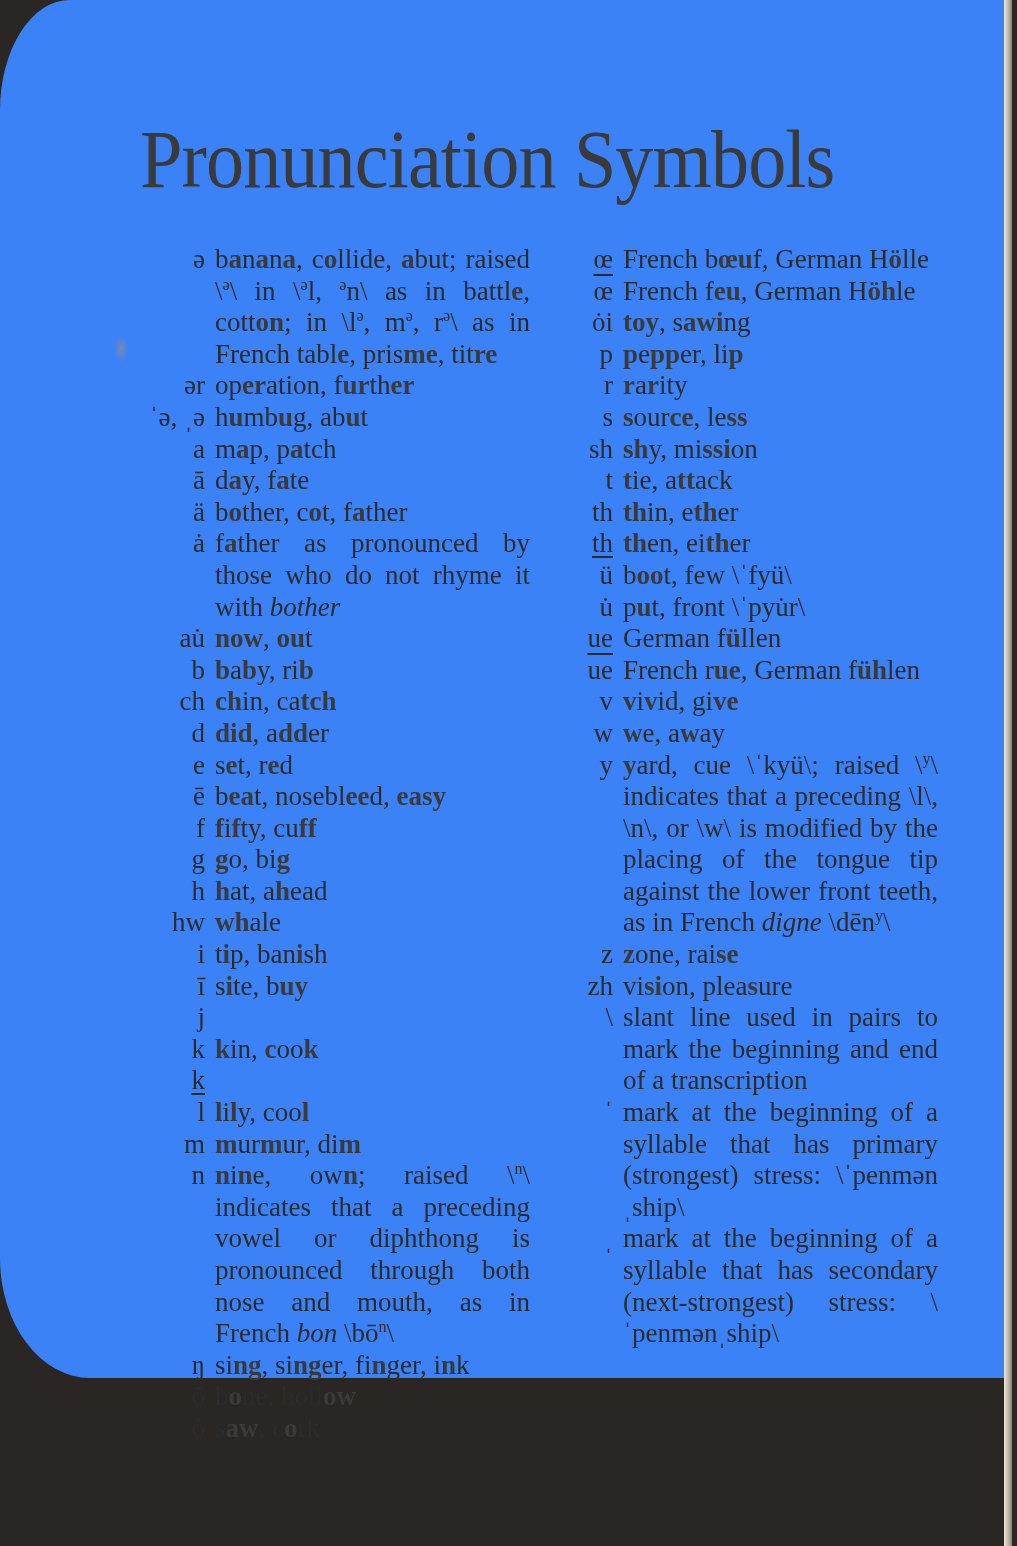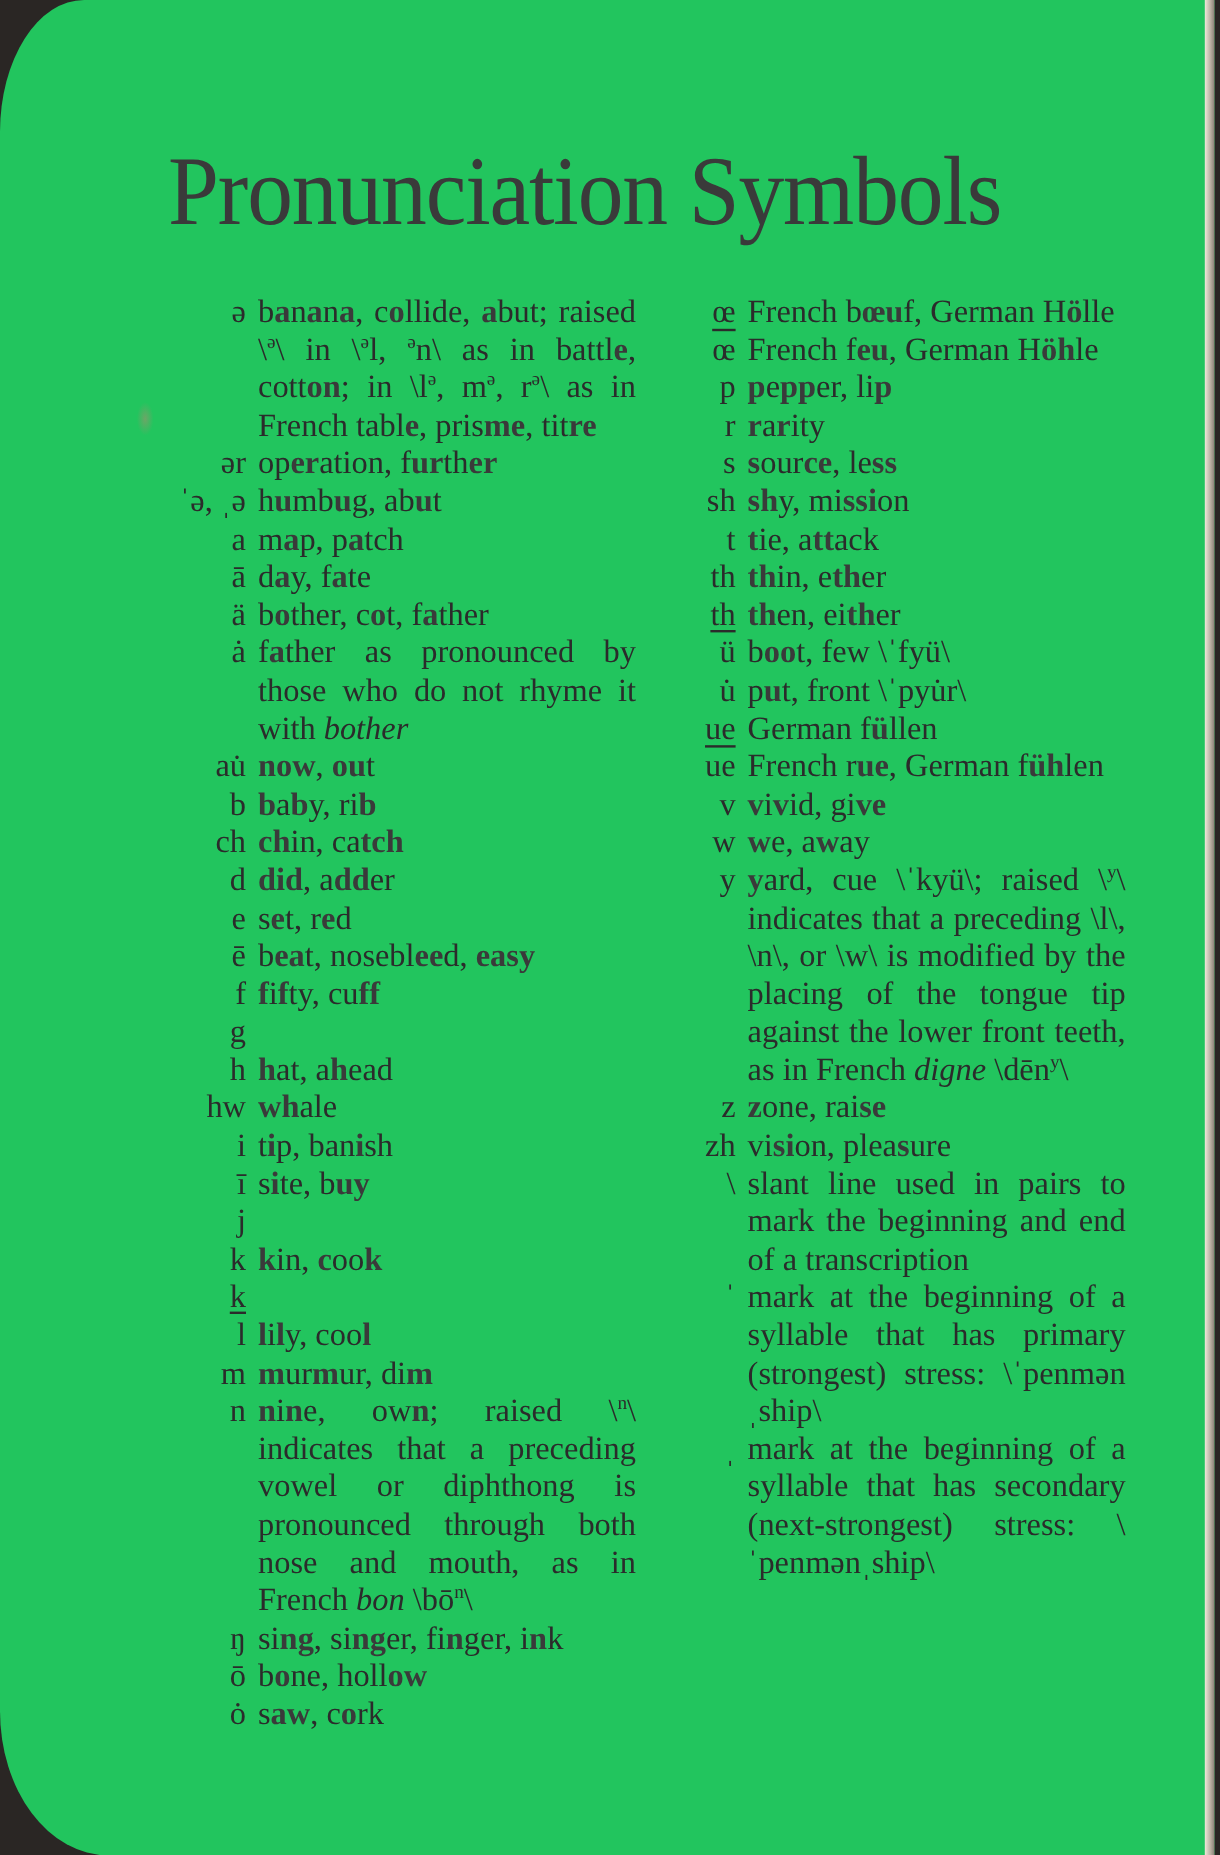--- a/index.html
+++ b/index.html
@@ -2,22 +2,22 @@
 <html><head>
 <meta charset="utf-8">
 <style>
   html, body { margin: 0; padding: 0; }
   body {
     width: 1017px; height: 1546px; position: relative; overflow: hidden;
     background: #2a2624;
     font-family: "Liberation Serif", "DejaVu Serif", serif;
   }
   .page {
-    position: absolute; left: 0; top: 0; width: 1012px; height: 1546px;
-    background: #22c55e;
+    position: absolute; left: 0; top: 0; width: 1012px; height: 1378px;
+    background: #3b82f6;
     border-top-left-radius: 70px 110px;
     border-bottom-left-radius: 90px 120px;
   }
   .page-edge {
     position: absolute; top: 0; right: 0; width: 8px; height: 1546px;
     background: linear-gradient(to right, #efe8da, #b9b0a2 60%, #8a8277);
   }
   .title {
     position: absolute; left: 140px; top: 112px;
     font-size: 82px; line-height: 96px; color: #3a3a3a;
@@ -108,20 +108,21 @@
       <div class="entry">
         <div class="sym"><span>ē</span></div>
         <div class="desc"><span>b</span><b>ea</b><span>t, nosebl</span><b>ee</b><span>d, </span><b>easy</b></div>
       </div>
       <div class="entry">
         <div class="sym"><span>f</span></div>
         <div class="desc"><b>f</b><span>i</span><b>f</b><span>ty, cu</span><b>ff</b></div>
       </div>
       <div class="entry">
         <div class="sym"><span>g</span></div>
+        <div class="desc"><b>g</b><span>o, bi</span><b>g</b></div>
       </div>
       <div class="entry">
         <div class="sym"><span>h</span></div>
         <div class="desc"><b>h</b><span>at, a</span><b>h</b><span>ead</span></div>
       </div>
       <div class="entry">
         <div class="sym"><span>hw</span></div>
         <div class="desc"><b>wh</b><span>ale</span></div>
       </div>
       <div class="entry">
@@ -168,20 +169,24 @@
       </div>
     </div>
   <div class="col col-right">
       <div class="entry">
         <div class="sym"><span>œ</span></div>
         <div class="desc"><span>French b</span><b>œu</b><span>f, German H</span><b>ö</b><span>lle</span></div>
       </div>
       <div class="entry">
         <div class="sym"><span class="ol">œ</span></div>
         <div class="desc"><span>French f</span><b>eu</b><span>, German H</span><b>öh</b><span>le</span></div>
+      </div>
+      <div class="entry">
+        <div class="sym"><span>ȯi</span></div>
+        <div class="desc"><b>toy</b><span>, s</span><b>awi</b><span>ng</span></div>
       </div>
       <div class="entry">
         <div class="sym"><span>p</span></div>
         <div class="desc"><b>p</b><span>e</span><b>pp</b><span>er, li</span><b>p</b></div>
       </div>
       <div class="entry">
         <div class="sym"><span>r</span></div>
         <div class="desc"><b>r</b><span>a</span><b>r</b><span>ity</span></div>
       </div>
       <div class="entry">

